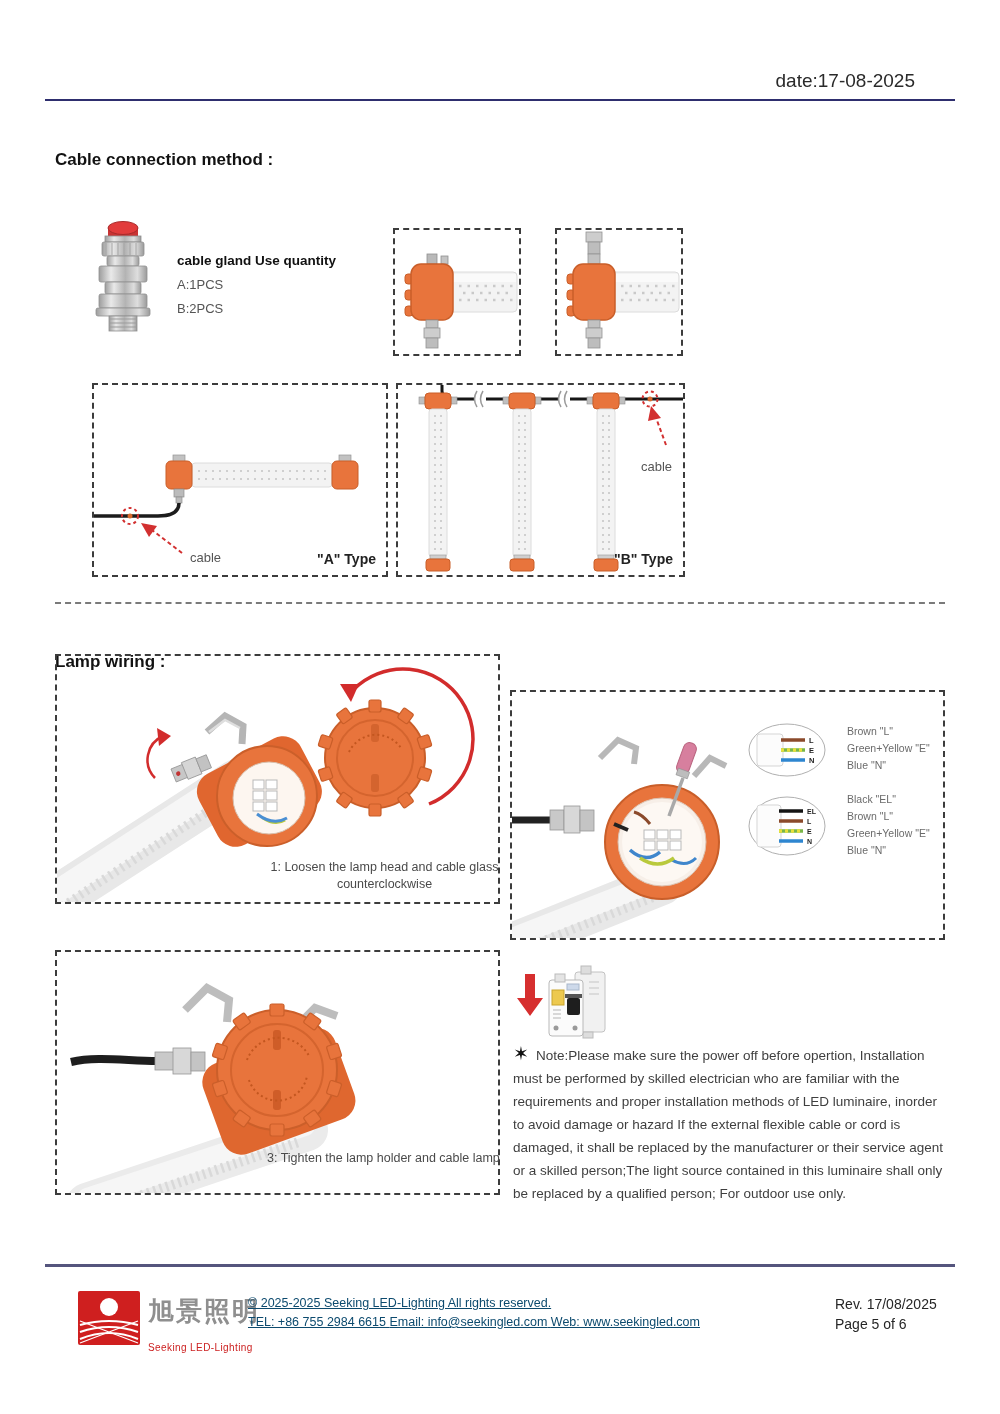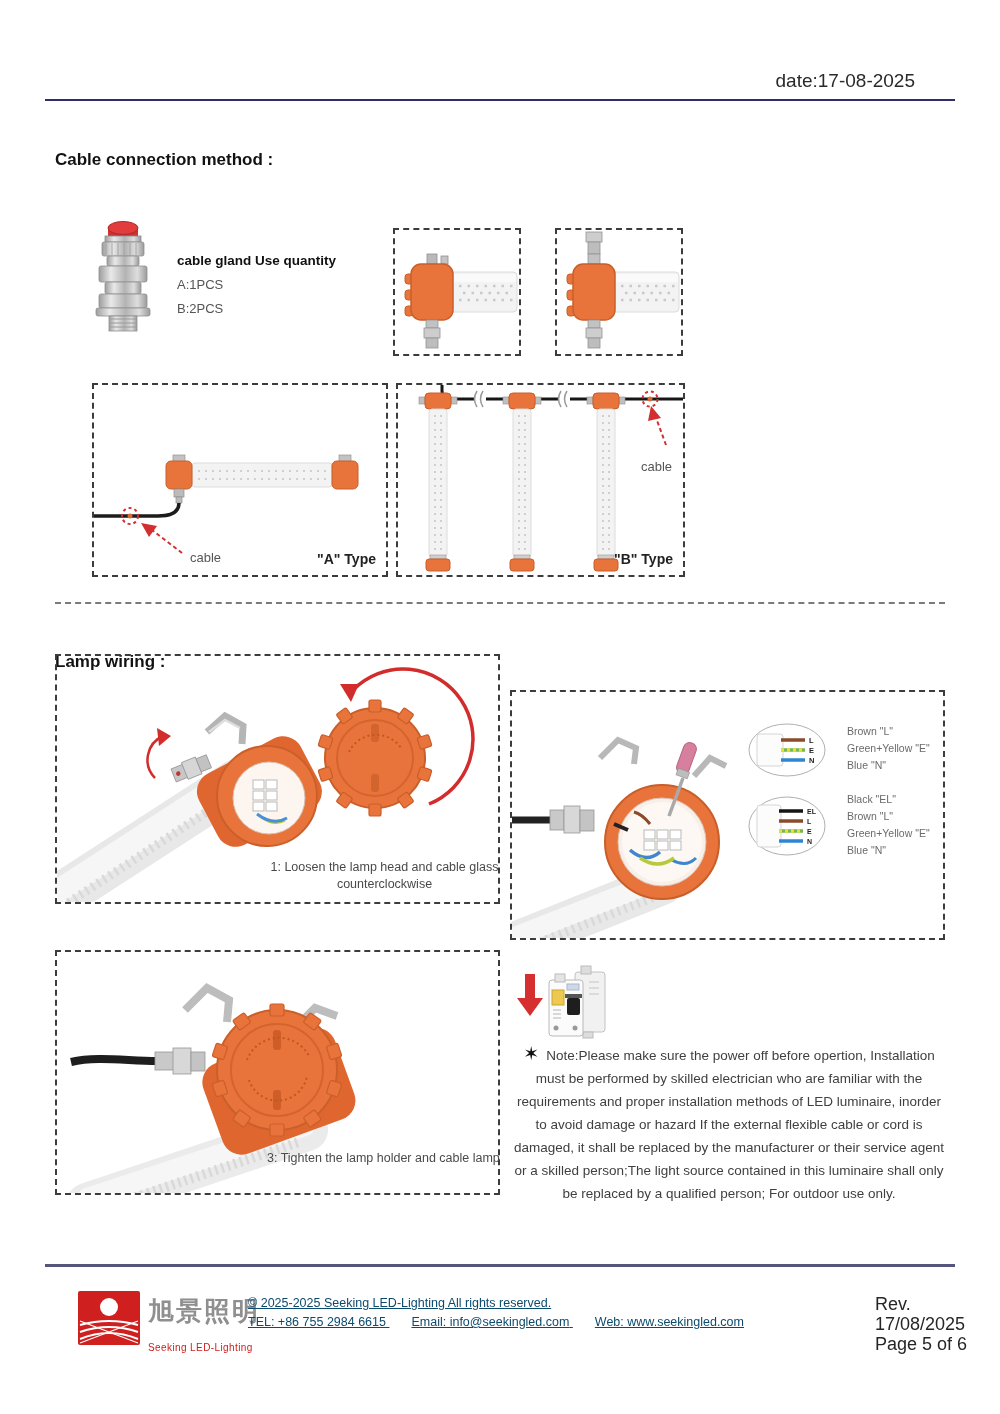--- a/index.html
+++ b/index.html
@@ -13,22 +13,22 @@
   .dash-box{border:2px dashed #3c3c3c;box-sizing:border-box;}
   .dash-sep{border-top:2px dashed #7a7a7a;height:0;}
   .gland-title{font-size:13.5px;font-weight:700;color:#111;}
   .gland-line{font-size:13px;color:#555;margin-top:9px;}
   .type-label{font-size:14px;font-weight:700;color:#222;}
   .caption{font-size:12.5px;color:#4a4a4a;line-height:17px;}
   .legend-label{font-size:10.5px;color:#6b6b6b;line-height:17px;white-space:nowrap;}
   .note{font-size:13.5px;line-height:23px;color:#3f3f3f;}
   .note-star{font-family:"DejaVu Sans",sans-serif;font-size:19px;color:#111;margin-right:7px;}
   .foot-text{font-size:12.5px;line-height:19px;color:#0c4a6e;text-decoration:underline;}
-  .foot-text .gap{margin-left:22px;}
-  .foot-right{font-size:18px;line-height:20px;color:#262626;margin-left:40px;}
+  .foot-text .gap{}
+  .foot-right{font-size:14px;line-height:20px;color:#262626;}
   .logo-cn{font-size:26px;font-weight:700;color:#8f8f8f;letter-spacing:2px;
            font-family:"DejaVu Sans",sans-serif;line-height:30px;}
   .logo-en{font-size:10px;color:#cc2020;letter-spacing:.4px;margin-top:16px;}
   svg{display:block;}
 </style>
 </head>
 <body>
 
 <div class="page">
 
@@ -336,21 +336,21 @@
     <rect x="39" y="32" width="12" height="15" fill="#edc94f" stroke="#caa52f"></rect>
     <rect x="54" y="26" width="12" height="6" fill="#cdd9ea" stroke="#a9b8cc"></rect>
     <rect x="52" y="36" width="17" height="4" fill="#555555"></rect>
     <rect x="54" y="40" width="13" height="17" rx="2" fill="#1e1e1e"></rect>
     <circle cx="43" cy="70" r="2.5" fill="#9a9a9a"></circle>
     <circle cx="62" cy="70" r="2.5" fill="#9a9a9a"></circle>
     <path d="M40 52 h8 M40 56 h8 M40 60 h8" stroke="#b5b5b5" stroke-width="1"></path>
     <path d="M76 24 h10 M76 30 h10 M76 36 h10" stroke="#c5c5c5" stroke-width="1"></path>
   </svg>
 
-  <div class="abs note" style="left:513px;top:1042px;width:432px;text-align:center;">
+  <div class="abs note" style="left:513px;top:1042px;width:432px;">
     <span class="note-star">✶</span><span>Note:Please make sure the power off before opertion, Installation must be performed by skilled electrician who are familiar with the requirements and proper installation methods of LED luminaire, inorder to avoid damage or hazard If the external flexible cable or cord is damaged, it shall be replaced by the manufacturer or their service agent or a skilled person;The light source contained in this luminaire shall only be replaced by a qualified person; For outdoor use only.</span>
   </div>
 
   <div class="abs hline2" style="left:45px;top:1264px;width:910px;"></div>
 
   <svg class="abs" style="left:78px;top:1291px;" width="62" height="54" viewBox="0 0 62 54">
     <rect x="0" y="0" width="62" height="54" rx="2" fill="#cf1f1f"></rect>
     <circle cx="31" cy="16" r="9" fill="#ffffff"></circle>
     <path d="M2 34 Q31 26 60 34 M2 41 Q31 31 60 41 M2 48 Q31 36 60 48" fill="none" stroke="#ffffff" stroke-width="2"></path>
     <path d="M2 52 L60 30 M60 52 L2 30" stroke="#ffffff" stroke-width="1.2"></path>

